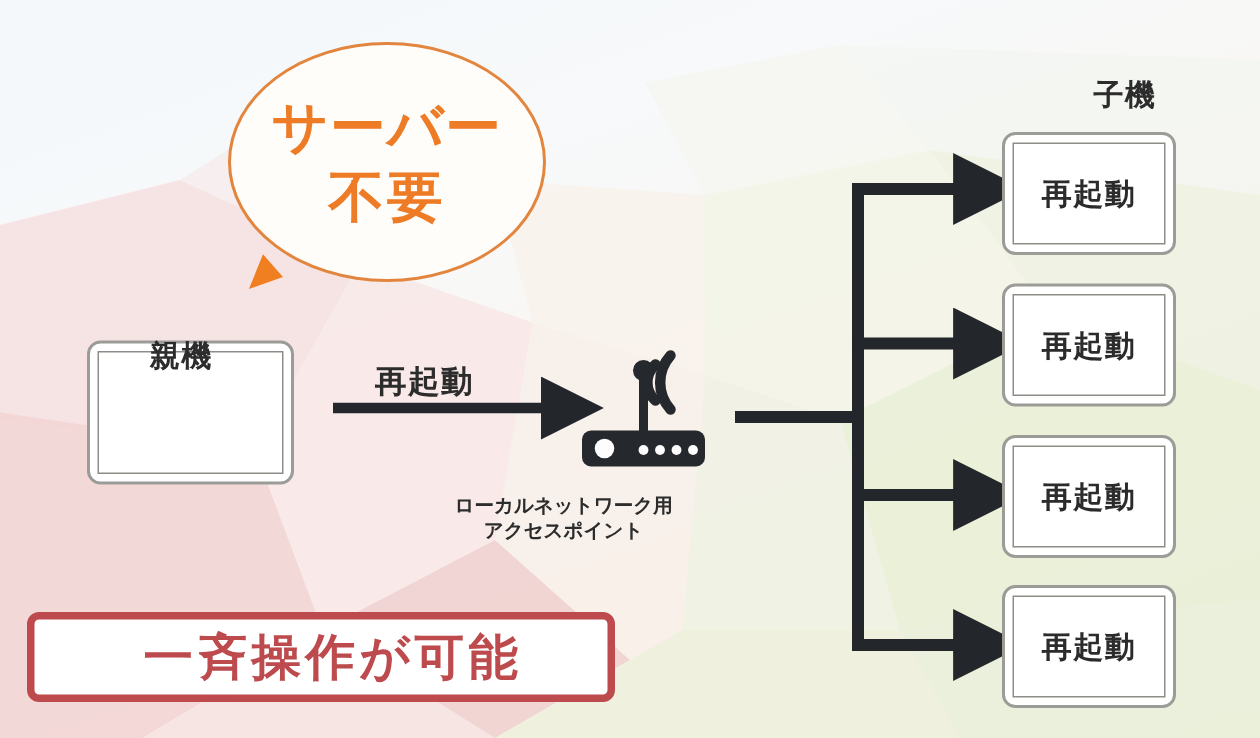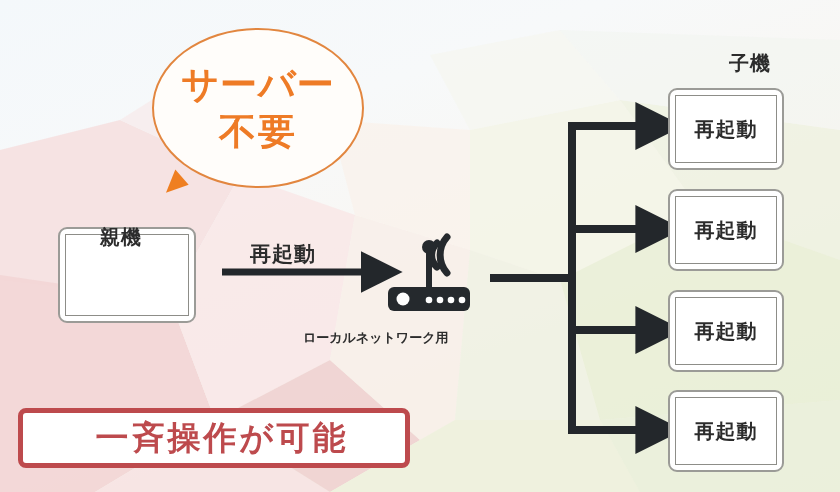--- a/index.html
+++ b/index.html
@@ -167,20 +167,21 @@
     <rect x="7" y="64" width="82" height="24" rx="6" fill="#25292d"></rect>
     <circle cx="22" cy="76" r="6.5" fill="#fdfdfd"></circle>
     <circle cx="48" cy="77" r="3.3" fill="#fdfdfd"></circle>
     <circle cx="59" cy="77" r="3.3" fill="#fdfdfd"></circle>
     <circle cx="70" cy="77" r="3.3" fill="#fdfdfd"></circle>
     <circle cx="81" cy="77" r="3.3" fill="#fdfdfd"></circle>
   </svg>
 
   <div class="lbl" id="label-ap">
     <div>ローカルネットワーク用</div>
+    <div>アクセスポイント</div>
   </div>
 
   <div class="lbl" id="label-child">子機</div>
 
   <div class="tablet child-tablet" id="tablet-child-1">
     <div class="screen">
       <span>再起動</span>
     </div>
   </div>
   <div class="tablet child-tablet" id="tablet-child-2">

